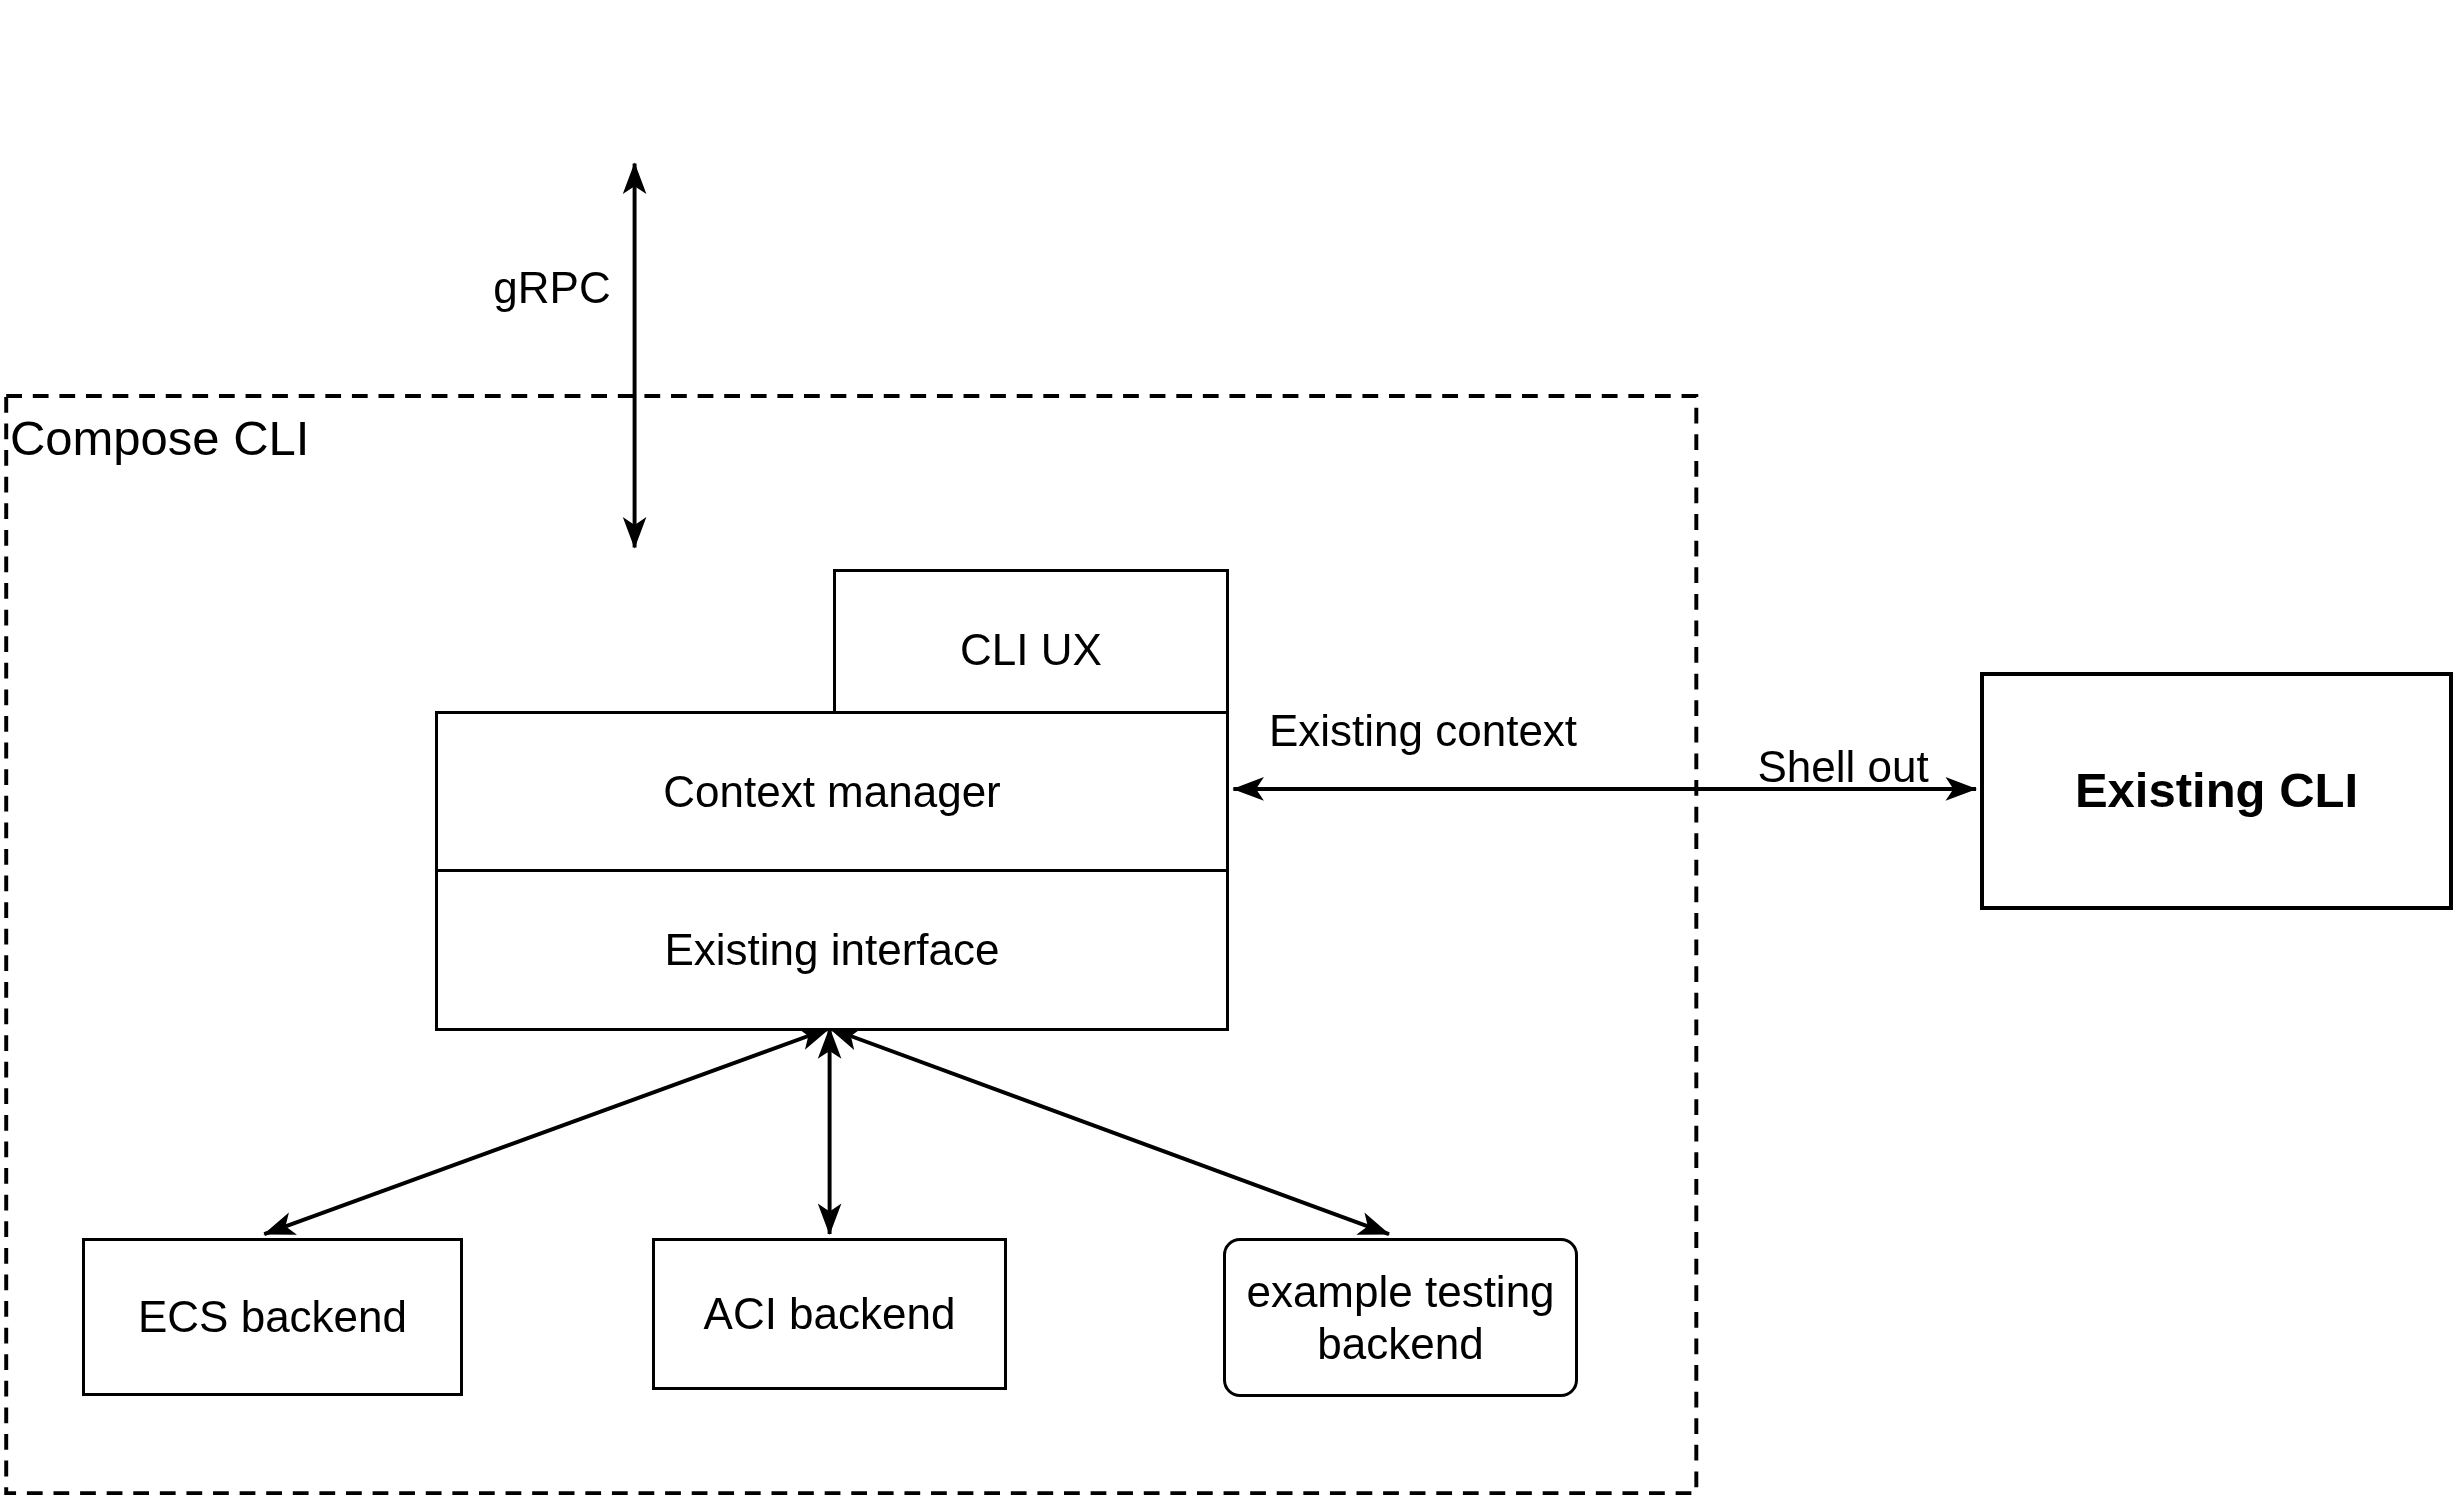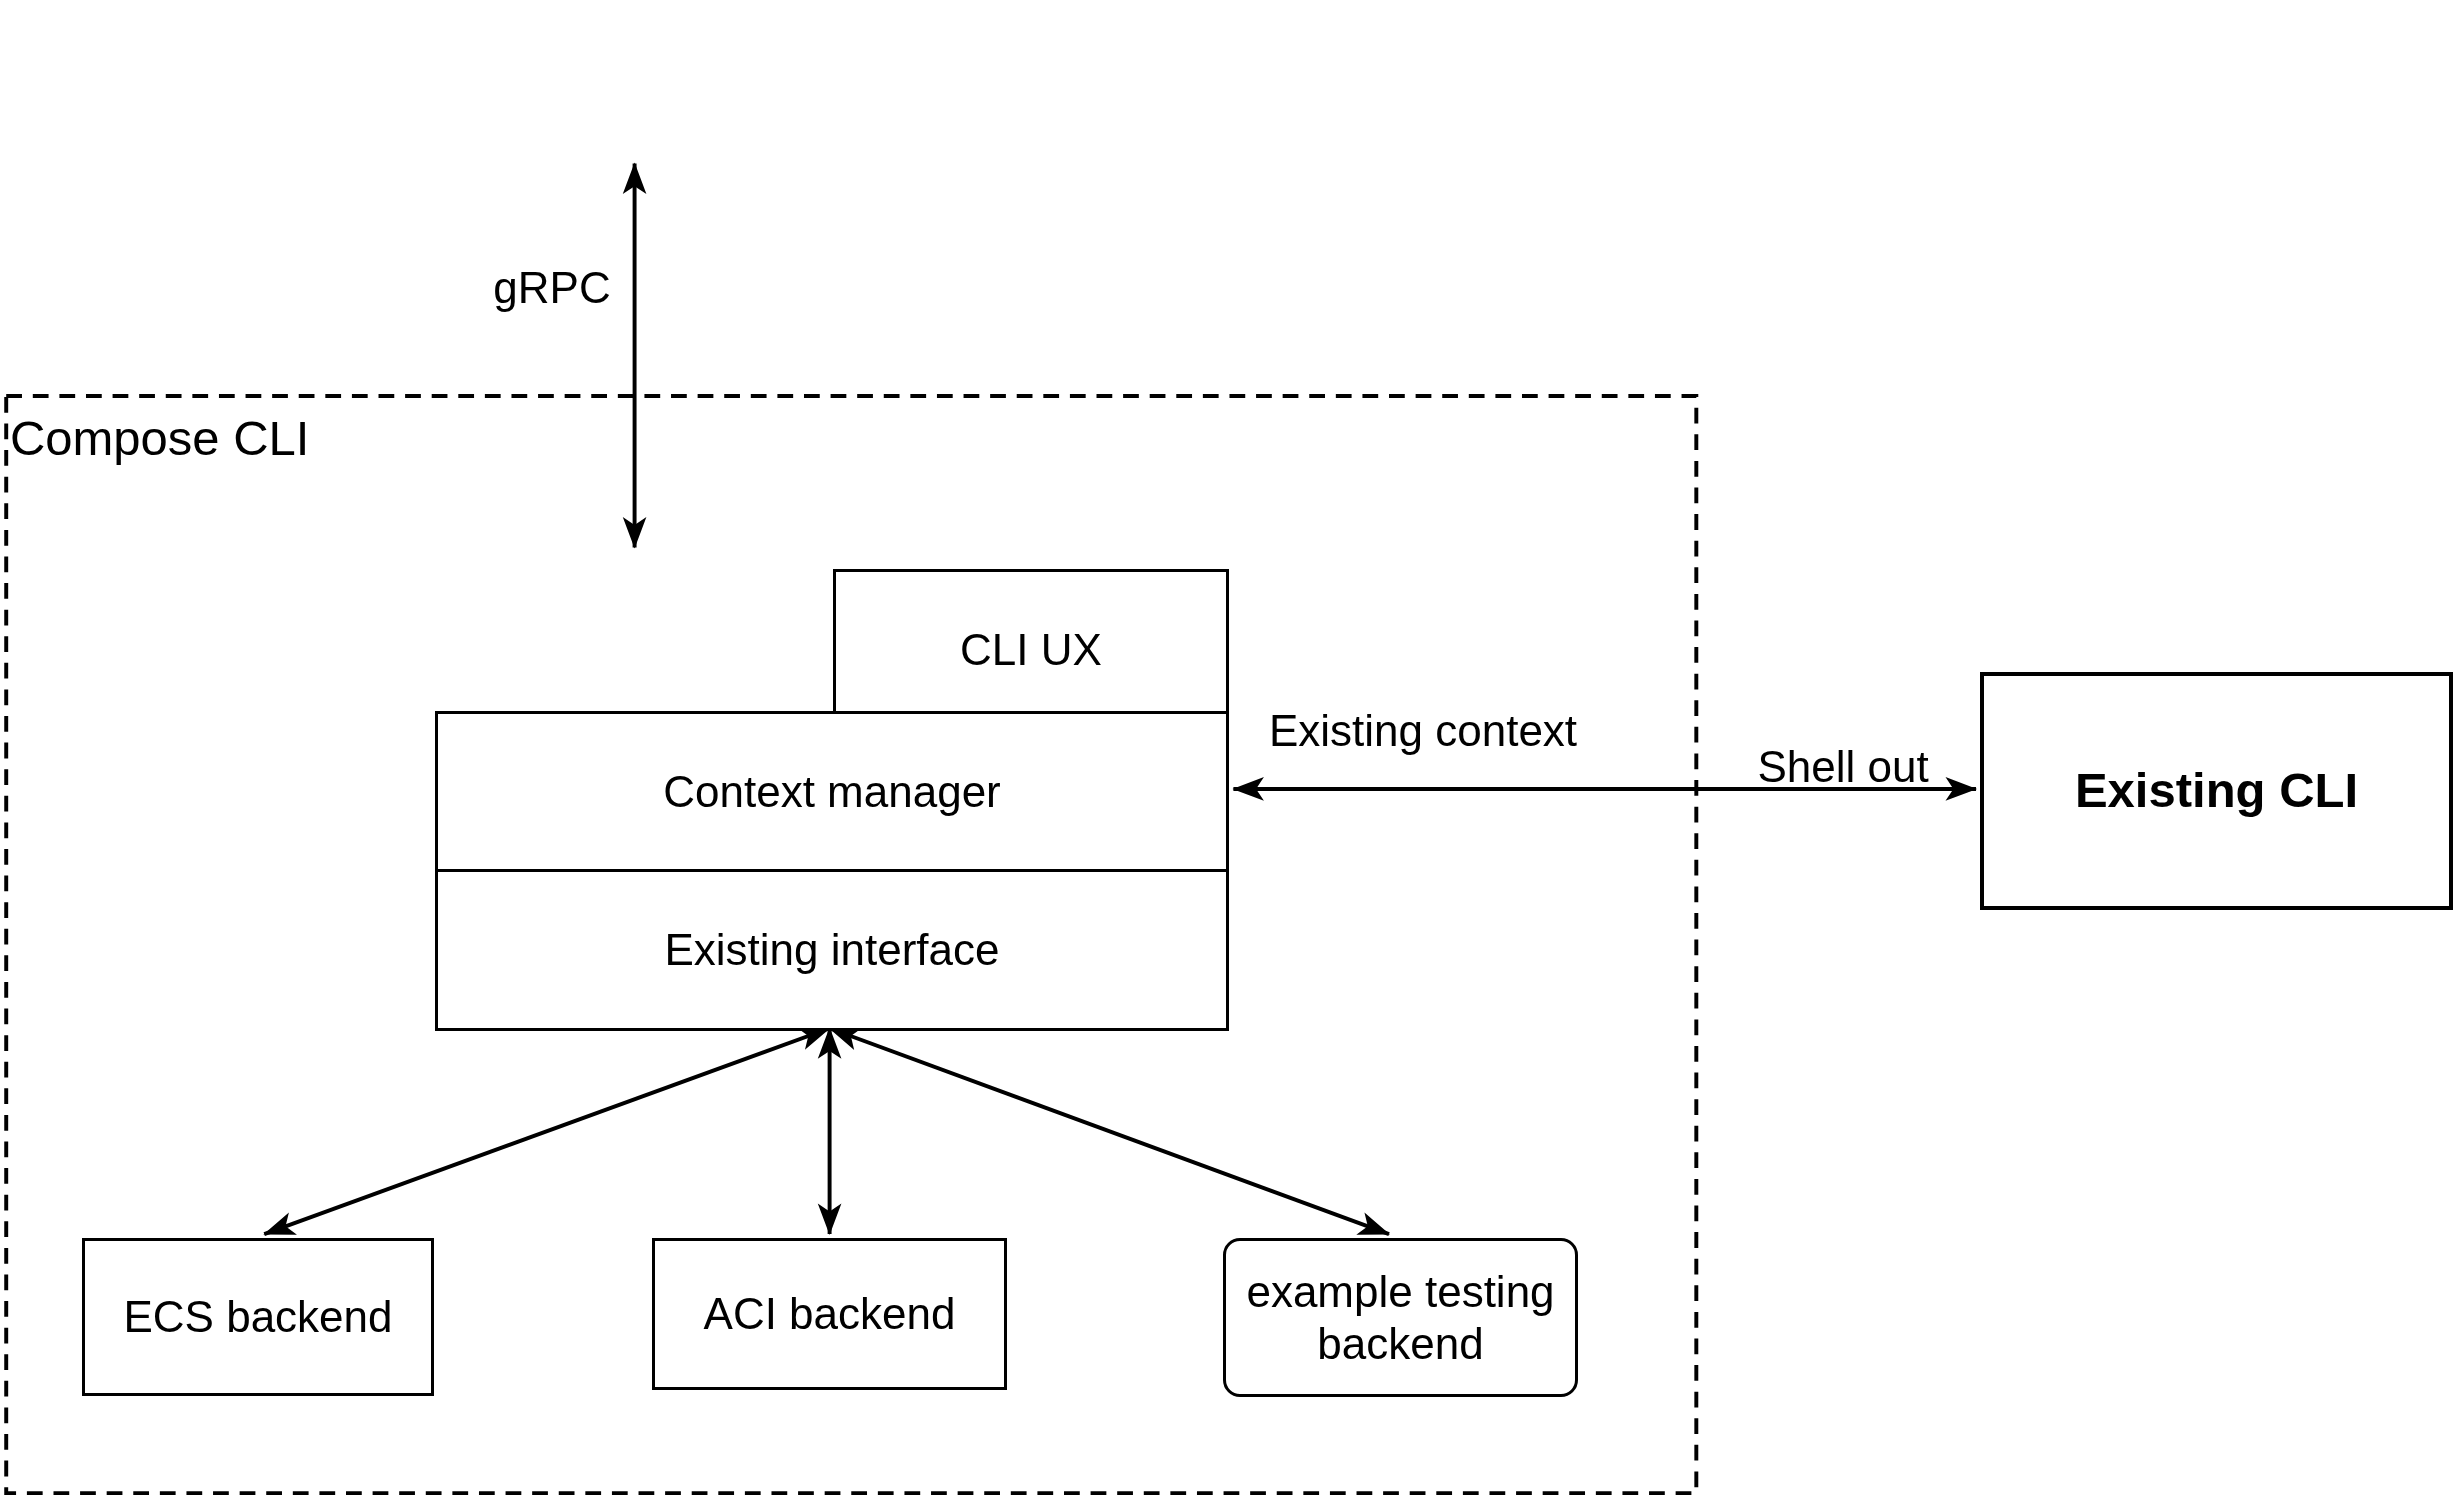--- a/index.html
+++ b/index.html
@@ -86,21 +86,21 @@
   </div>
 
   <div class="node" style="left:435px; top:869px; width:794px; height:162px;">
     <span>Existing interface</span>
   </div>
 
   <div class="node title" style="left:1980px; top:672px; width:473px; height:238px;">
     <span>Existing CLI</span>
   </div>
 
-  <div class="node" style="left:82px; top:1238px; width:352px; height:158px;">
+  <div class="node" style="left:82px; top:1238px; width:381px; height:158px;">
     <span>ECS backend</span>
   </div>
   <div class="node" style="left:652px; top:1238px; width:355px; height:152px;">
     <span>ACI backend</span>
   </div>
   <div class="node" style="left:1223px; top:1238px; width:355px; height:159px; padding:0 17.7px;border-radius:17px;">
     <span>example testing backend</span>
   </div>
 
   <div class="edge-label" style="left:552px; top:280px; background:transparent;margin-top:8px;">gRPC</div>

